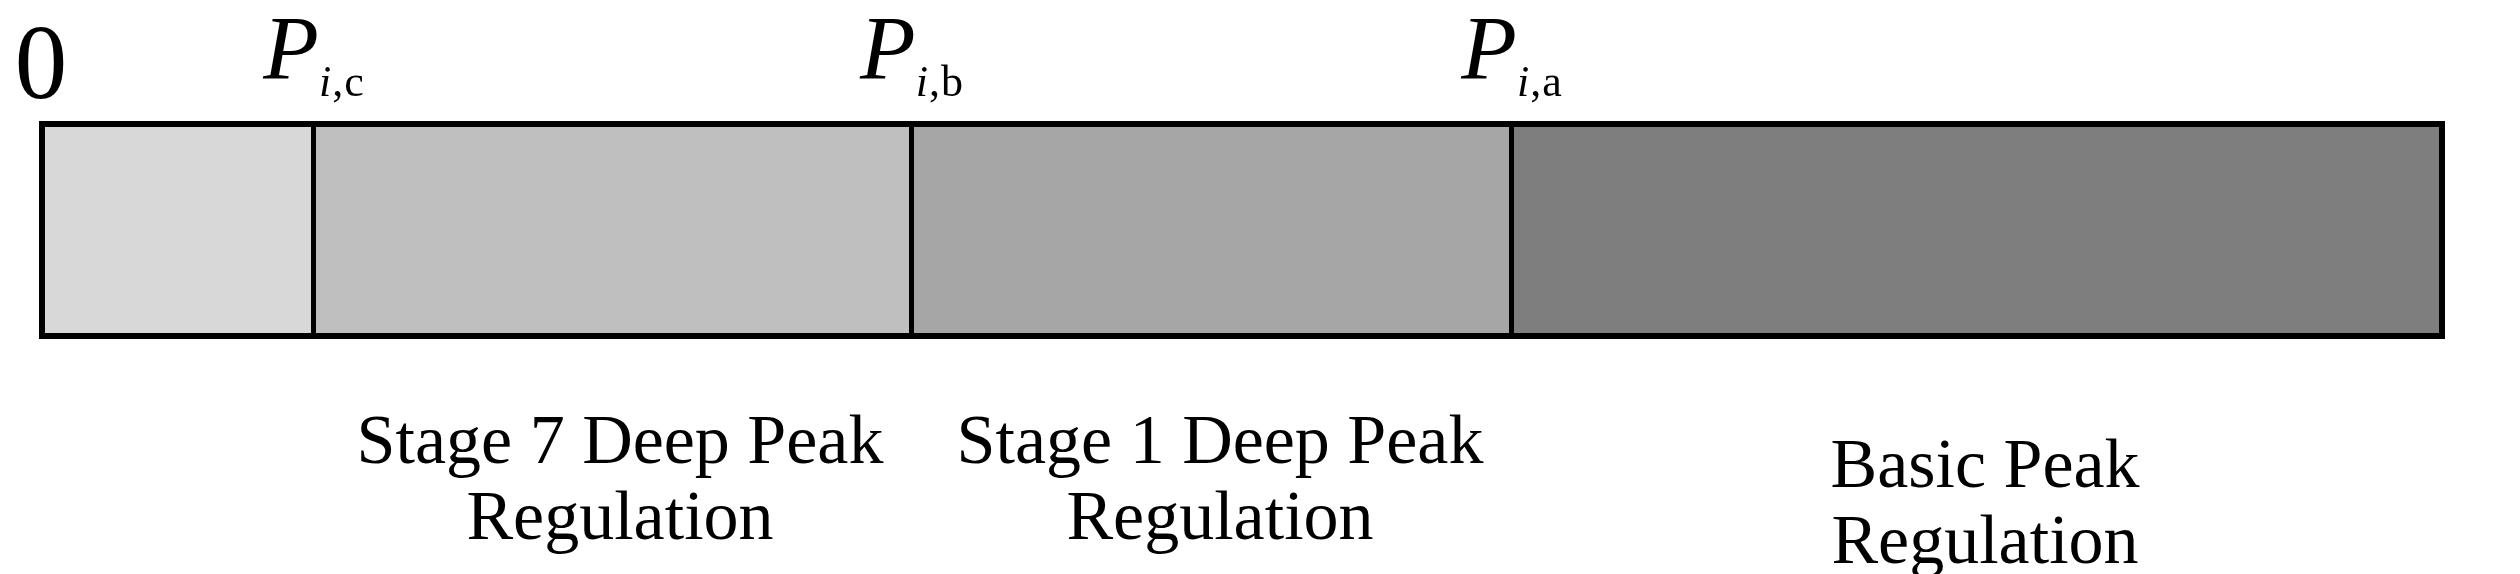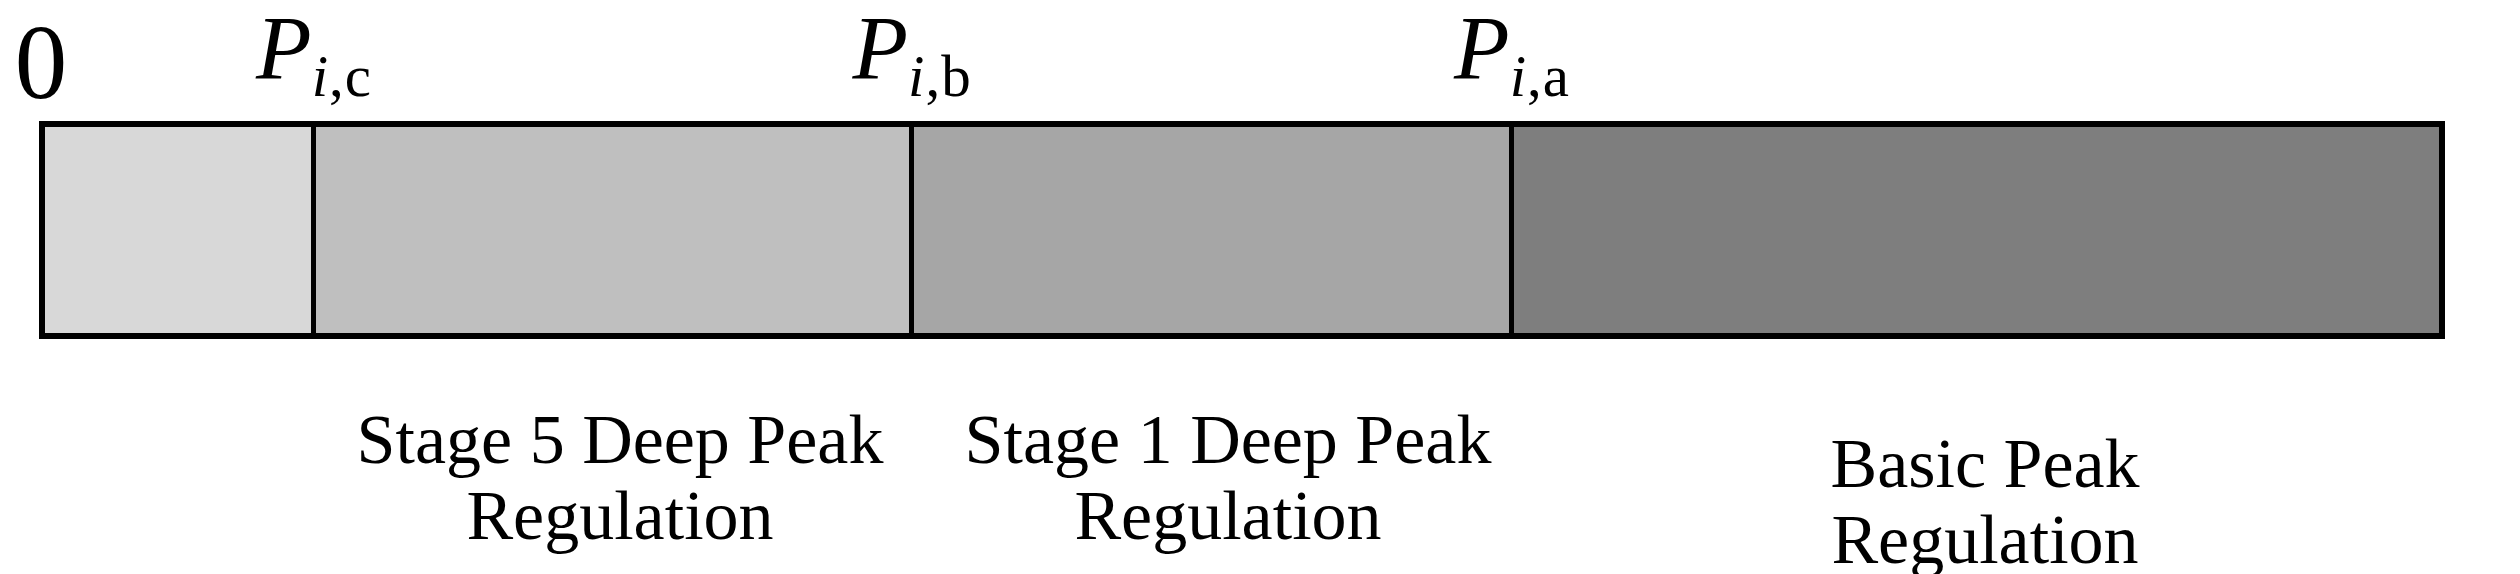--- a/index.html
+++ b/index.html
@@ -17,21 +17,21 @@
   .marker {
     position: absolute;
     top: 3px;
     transform: translateX(-50%);
     font-size: 91px;
     line-height: 91px;
     white-space: nowrap;
     font-style: italic;
   }
   .marker .sub {
-    font-size: 59px;
+    font-size: 44px;
     vertical-align: -17px;
     letter-spacing: 1px;
   }
   .marker .sub .up { font-style: normal; }
   .marker.origin {
     font-style: normal;
     font-size: 105px;
     line-height: 105px;
     top: 10px;
   }
@@ -86,19 +86,19 @@
   </div>
 
 
   <div class="bar" style="border-color: rgb(0, 0, 0);">
     <div class="segment divided" style="background: rgb(216, 216, 216); flex-basis: 11.34%;"></div>
     <div class="segment divided" style="background: rgb(191, 191, 191); flex-basis: 24.98%;"></div>
     <div class="segment divided" style="background: rgb(166, 166, 166); flex-basis: 25.06%;"></div>
     <div class="segment" style="background: rgb(126, 126, 126); flex-basis: 38.62%;"></div>
   </div>
 
-  <div class="caption" style="left: 620px;">Stage 5 Deep Peak
+  <div class="caption" style="left: 620px;">Stage 7 Deep Peak
 Regulation</div>
-  <div class="caption" style="left: 1220px; margin-left: 8px;">Stage 1 Deep Peak
+  <div class="caption" style="left: 1220px;">Stage 1 Deep Peak
 Regulation</div>
   <div class="caption" style="left: 1985px; margin-top: 24px;">Basic Peak Regulation</div>
 
 </div>
 
 </body></html>

